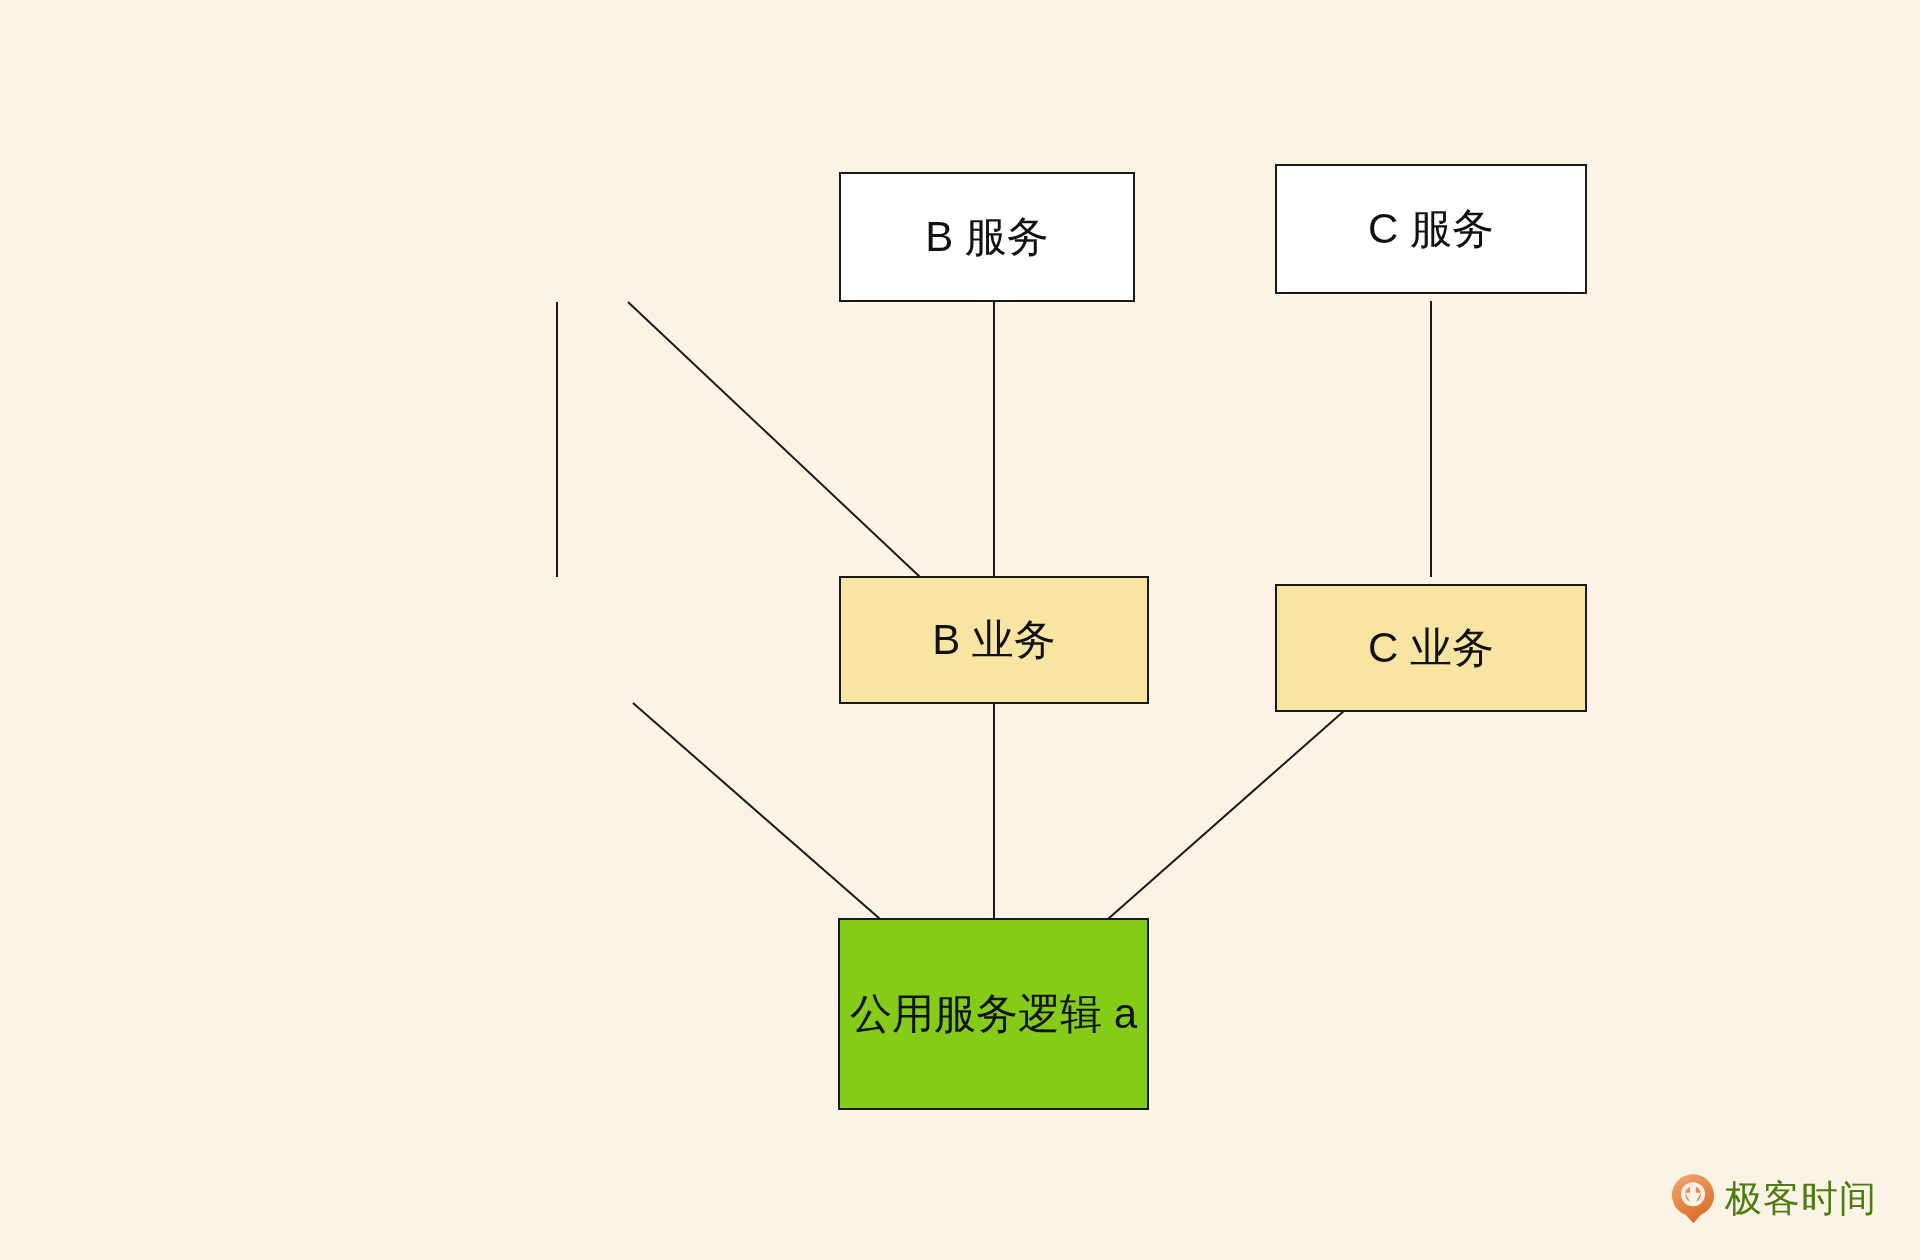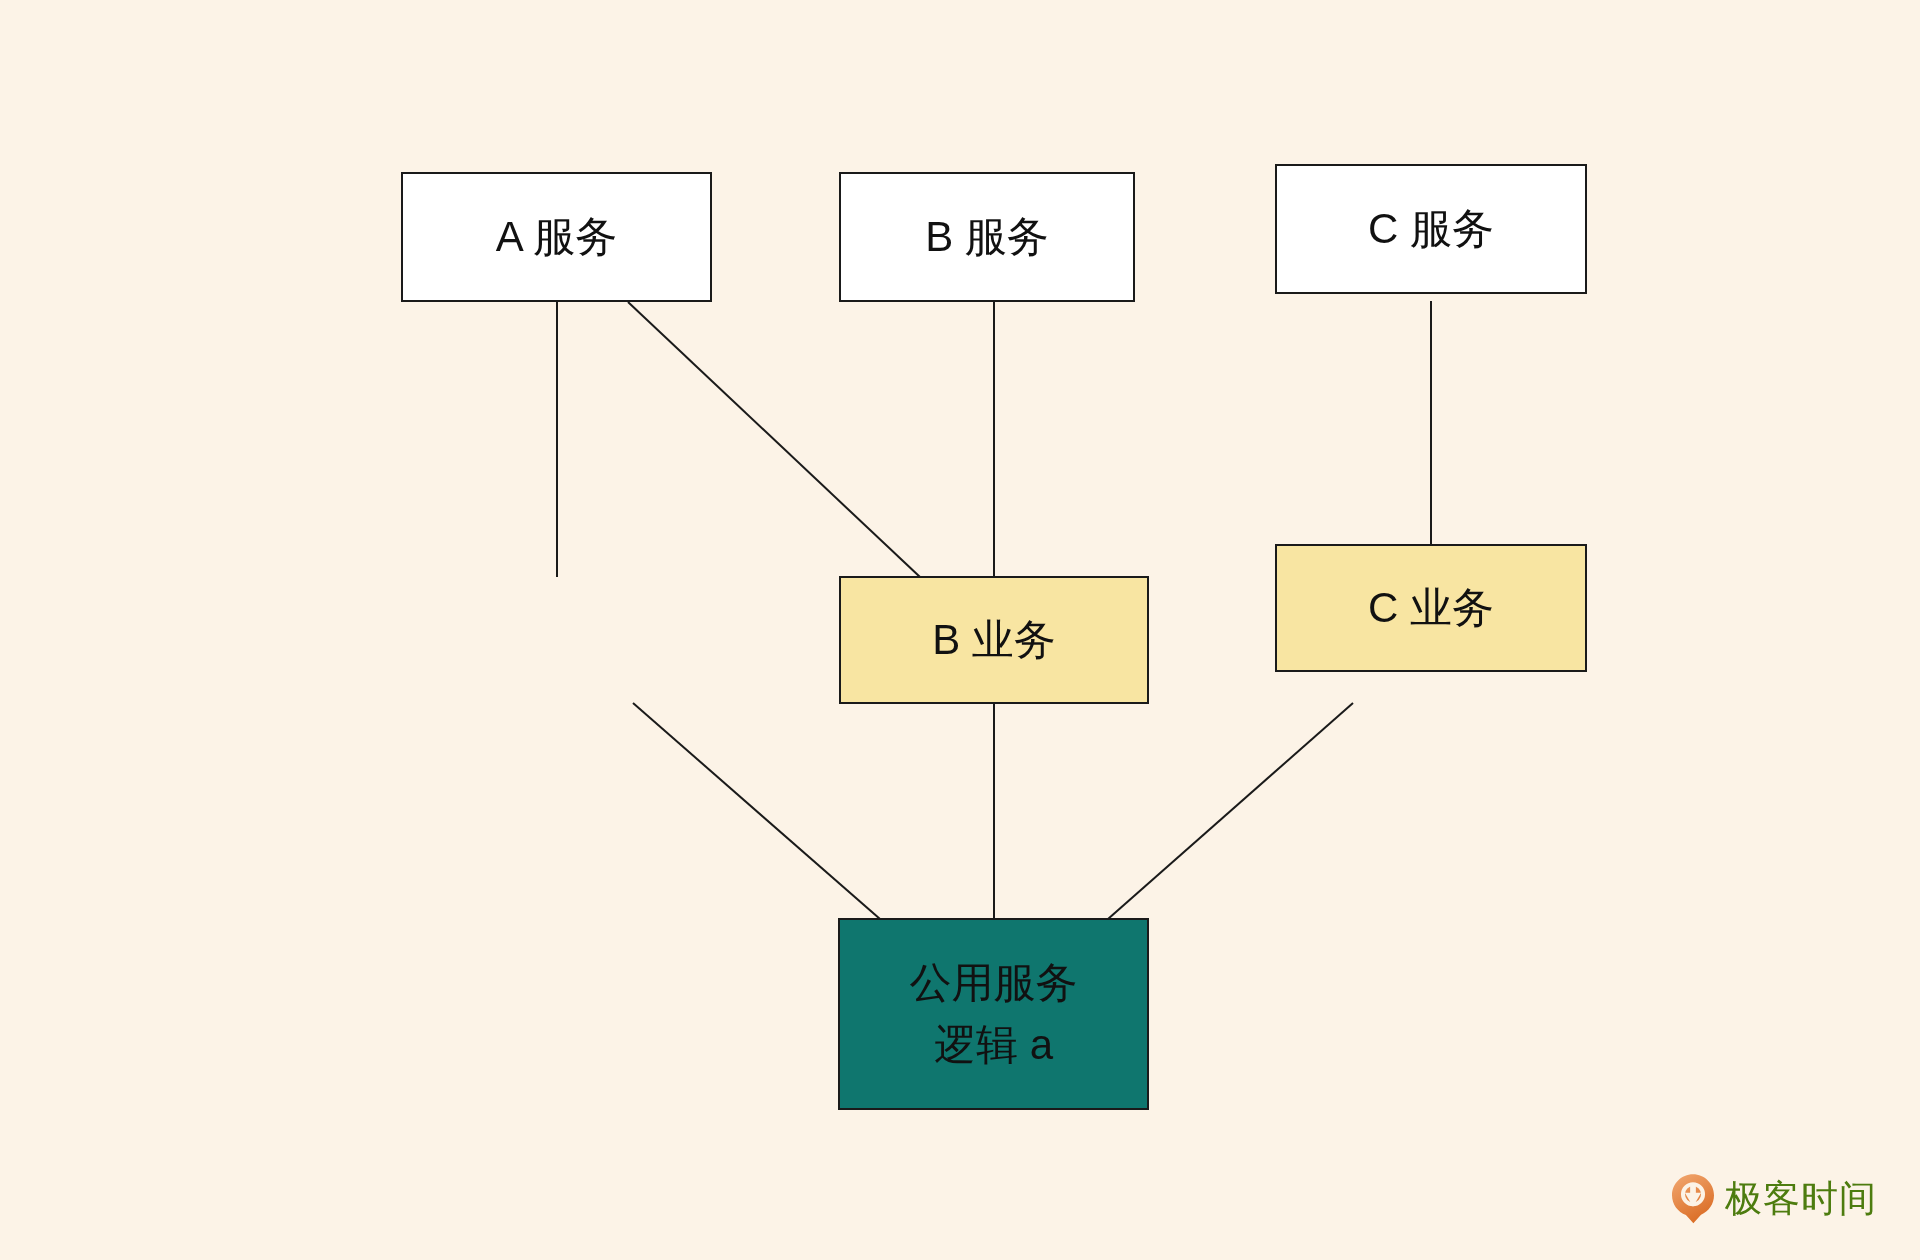--- a/index.html
+++ b/index.html
@@ -25,21 +25,21 @@
     border: 2px solid #1A1A1A;
     display: flex;
     align-items: center;
     justify-content: center;
     font-size: 42px;
     color: #111111;
     text-align: center;
   }
   .node.service  { background: #FFFFFF; }
   .node.business { background: #F8E5A2; }
-  .node.shared   { background: #0f766e; flex-direction: column; line-height: 62px; }
+  .node.shared   { background: #84cc16; line-height: 62px; }
   .logo {
     position: absolute;
     left: 1672px;
     top: 1174px;
     z-index: 2;
     display: flex;
     align-items: center;
     gap: 11px;
   }
   .logo .wordmark {
@@ -57,38 +57,35 @@
   <svg class="edges" viewBox="0 0 1920 1260" xmlns="http://www.w3.org/2000/svg">
     <line x1="557" y1="302" x2="557" y2="577"></line>
     <line x1="628" y1="302" x2="920" y2="577"></line>
     <line x1="994" y1="302" x2="994" y2="577"></line>
     <line x1="1431" y1="301" x2="1431" y2="577"></line>
     <line x1="633" y1="703" x2="880" y2="919"></line>
     <line x1="994" y1="703" x2="994" y2="919"></line>
     <line x1="1353" y1="703" x2="1108" y2="919"></line>
   </svg>
 
-  <div class="node service" style="left:401px; top:172px; width:311px; height:130px;">
-    <span>A 服务</span>
-  </div>
 
   <div class="node service" style="left:839px; top:172px; width:296px; height:130px;justify-content:center;">
     <span>B 服务</span>
   </div>
 
   <div class="node service" style="left:1275px; top:164px; width:312px; height:130px;">
     <span>C 服务</span>
   </div>
 
 
   <div class="node business" style="left:839px; top:576px; width:310px; height:128px;">
     <span>B 业务</span>
   </div>
 
-  <div class="node business" style="left:1275px; top:544px; width:312px; height:128px;">
+  <div class="node business" style="left:1275px; top:584px; width:312px; height:128px;">
     <span>C 业务</span>
   </div>
 
   <div class="node shared" style="left:838px; top:918px; width:311px; height:192px;">
     <span>公用服务</span>
     <span>逻辑 a</span>
   </div>
 
   <div class="logo">
     <svg width="42" height="50" viewBox="0 0 44 52" xmlns="http://www.w3.org/2000/svg">

